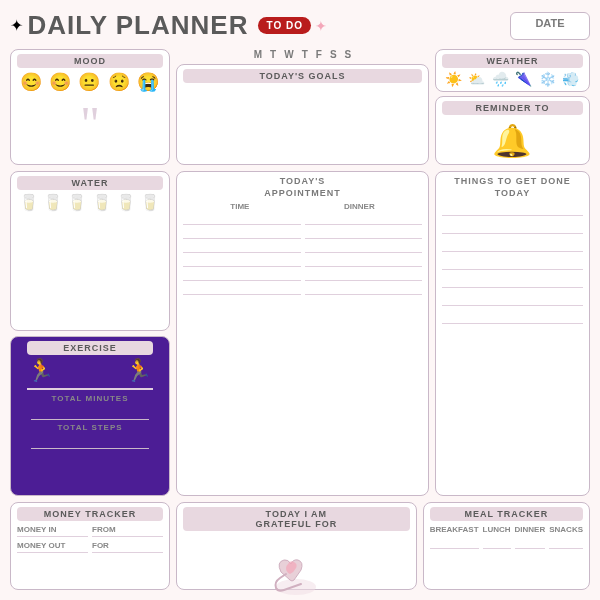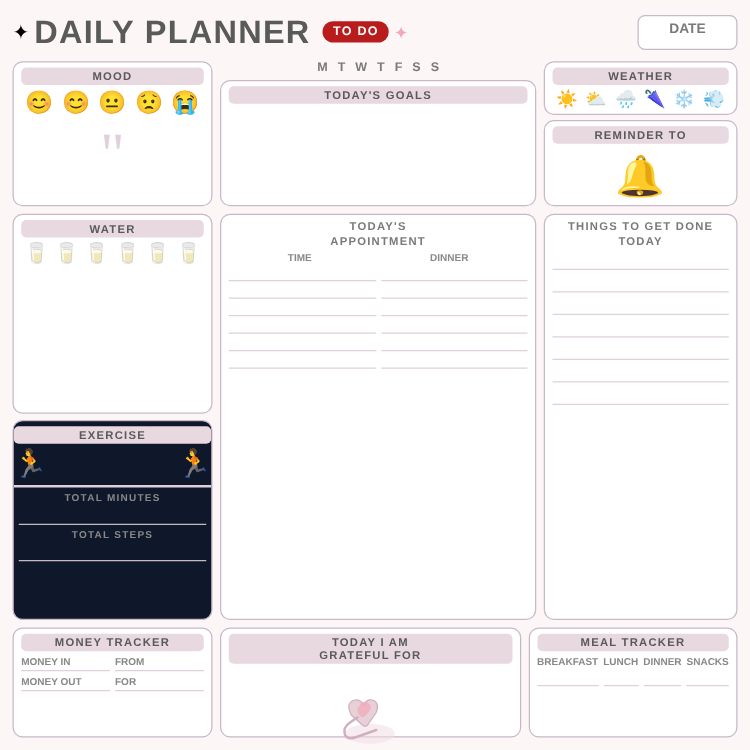--- a/index.html
+++ b/index.html
@@ -187,22 +187,22 @@
       border-top: 1px solid #e0d0dd;
       padding-top: 3px;
       margin-top: 2px;
     }
 
     
     .exercise-section {
       flex: 0 0 160px;
       border: 1.5px solid #c9b8c8;
       border-radius: 8px;
-      background: #0f172a;
-      padding: 4px 0;
+      background: #4c1d95;
+      padding: 4px 16px;
       position: relative;
       overflow: hidden;
     }
     .exercise-runner {
       display: flex;
       justify-content: space-between;
       align-items: center;
     }
     .runner-icon {
       font-size: 22px;

